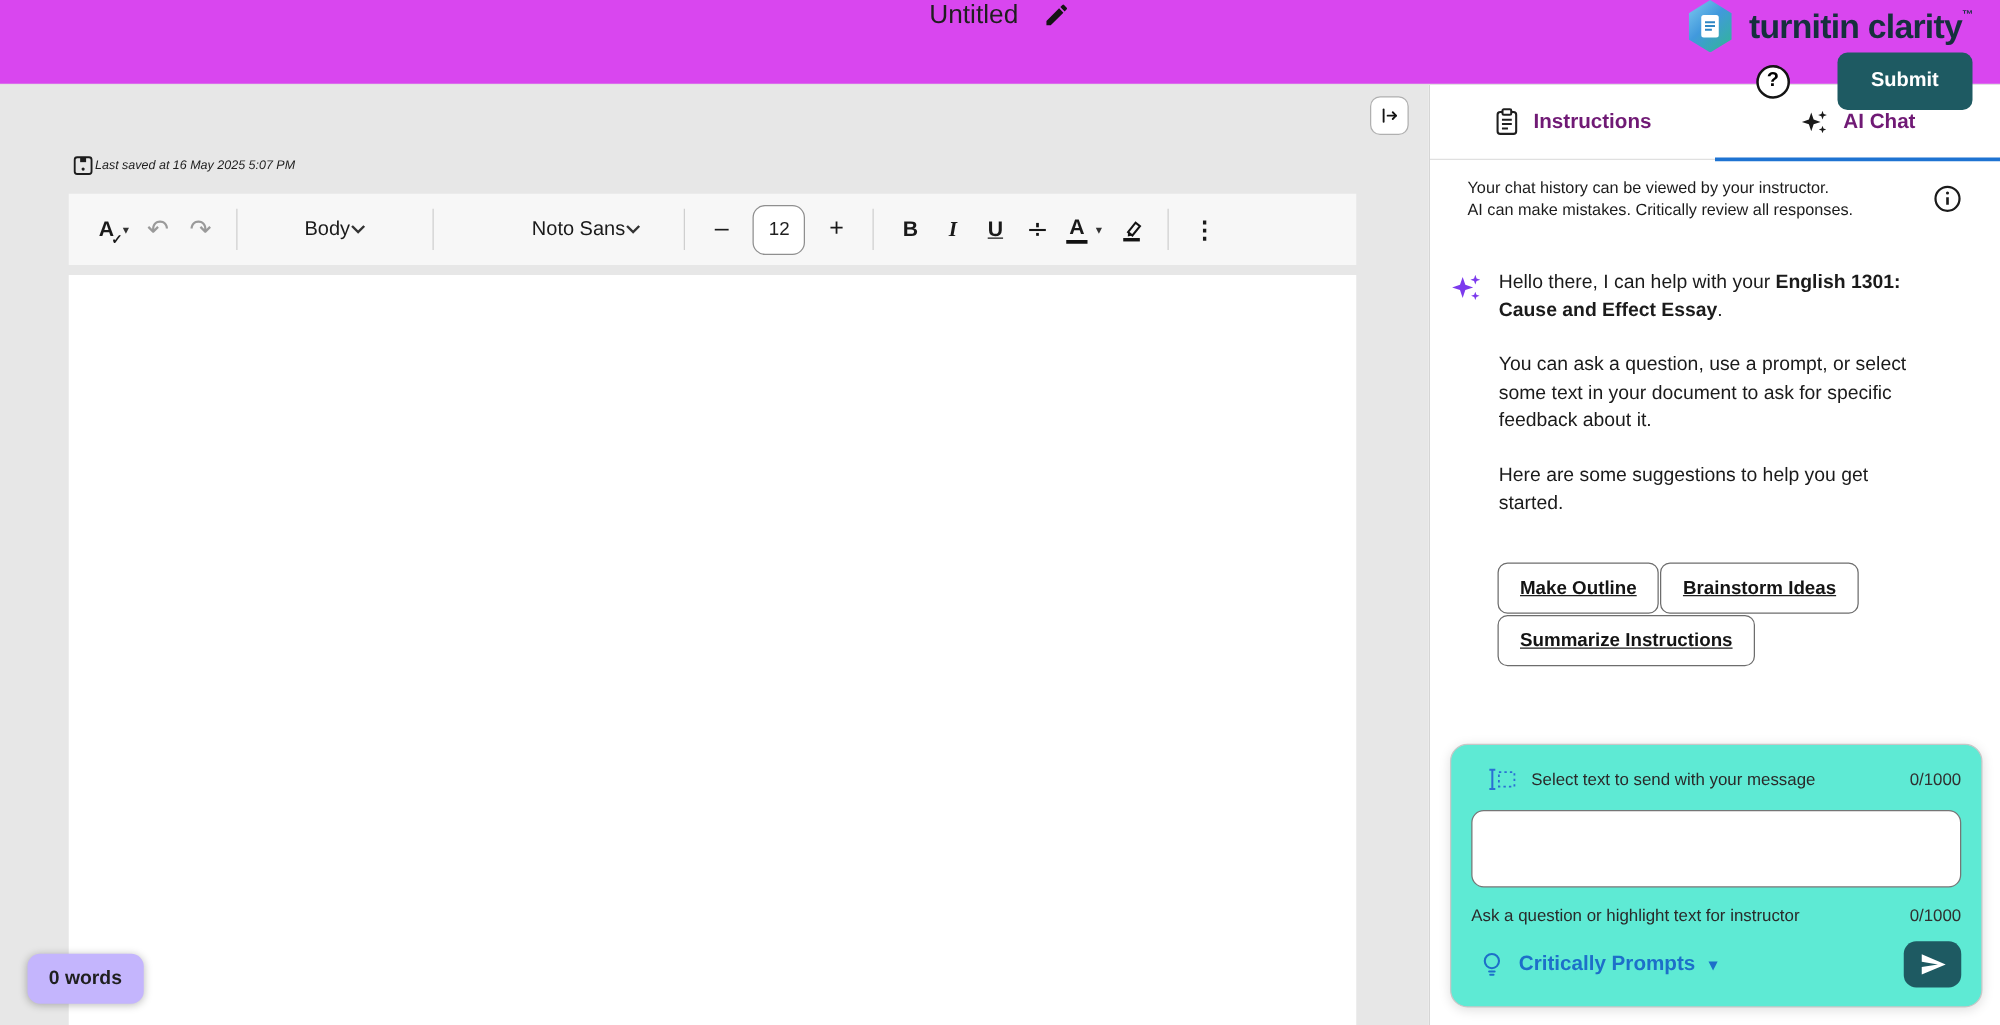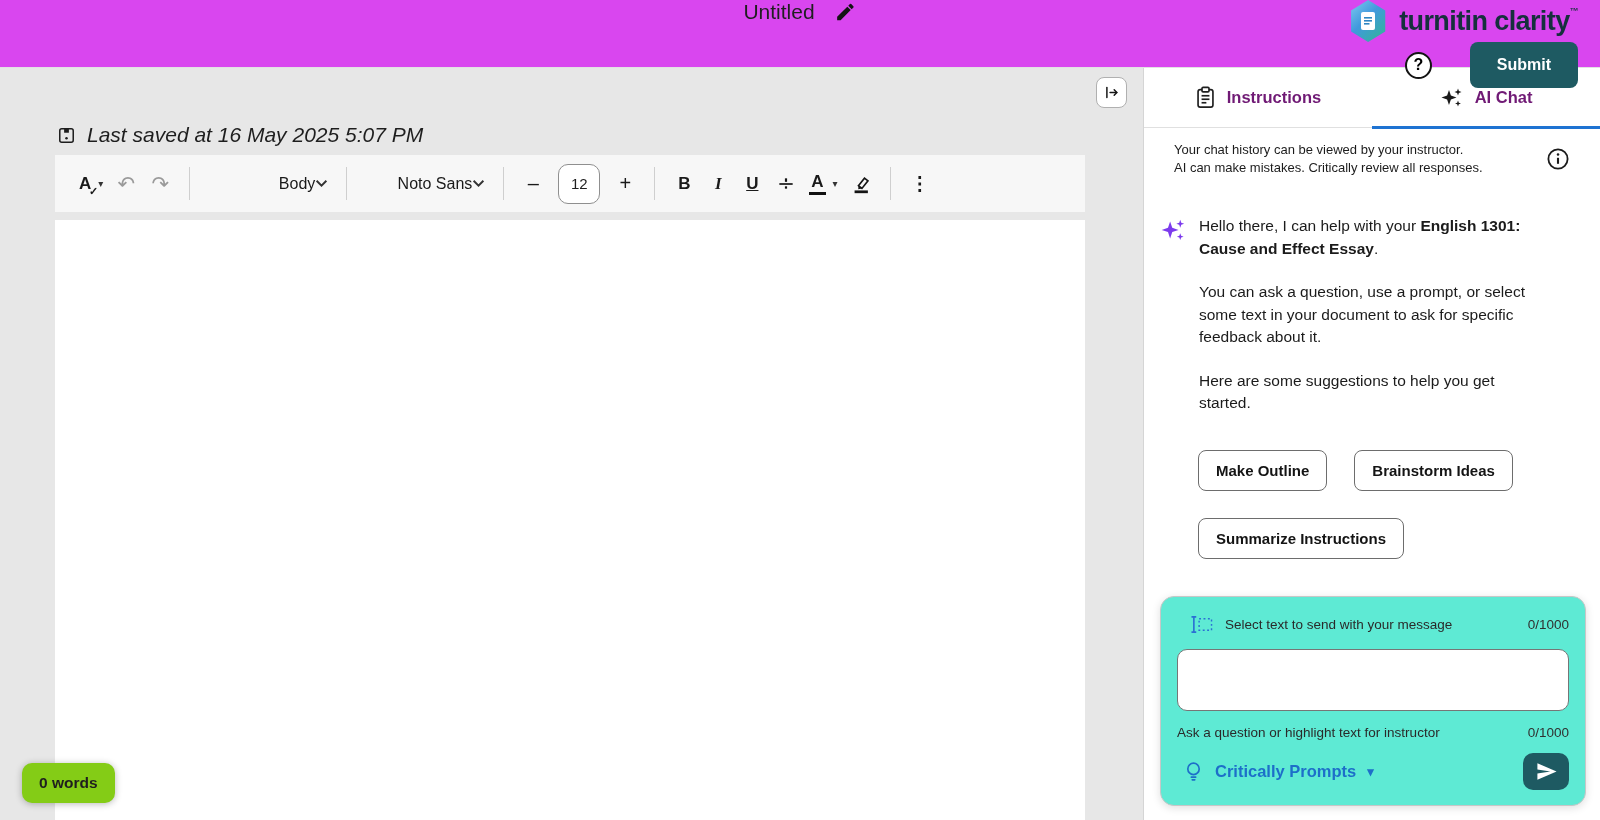--- a/index.html
+++ b/index.html
@@ -27,65 +27,65 @@
     border:none; border-radius:8px; padding:14px 27px; cursor:pointer;
     font-family:"Liberation Sans",sans-serif; }
 
   
   .main { display:flex; height:752px; }
   .editor-area { flex:1; background:#e7e7e7; position:relative; }
   .collapse-btn { position:absolute; top:9px; right:16px; width:31px; height:31px;
     background:#fff; border:1px solid #b0b0b0; border-radius:8px;
     display:flex; align-items:center; justify-content:center; cursor:pointer; }
   .saved-row { position:absolute; top:55px; left:57px; display:flex;
-    align-items:center; gap:11px; font-style:italic; font-size:21px; color:#1e1e1e; }
+    align-items:center; font-style:italic; font-size:10px; color:#1e1e1e; }
   .toolbar { position:absolute; top:87px; left:55px; right:58px; height:57px;
     background:#f7f7f7; display:flex; align-items:center; padding:0 18px; }
   .tb-btn { height:36px; min-width:34px; display:flex; align-items:center;
     justify-content:center; border:none; background:transparent; cursor:pointer;
     font-family:"Liberation Sans",sans-serif; color:#1a1a1a; }
   .tb-sep { width:1px; height:33px; background:#cfcfcf; margin:0 12px; flex:none; }
   .tb-glyph { font-size:17px; font-weight:700; }
   .tb-gray { color:#9a9a9a; font-size:21px; font-weight:400; }
-  .tb-dd { display:flex; align-items:center; justify-content:flex-end;
+  .tb-dd { display:flex; align-items:center; justify-content:center;
     background:transparent; border:none; cursor:pointer; height:36px;
     font-family:"Liberation Sans",sans-serif; }
   .tb-dd-label { font-size:16px; color:#1a1a1a; }
   .size-box { width:42px; height:40px; border:1px solid #8f8f8f; border-radius:10px;
     display:flex; align-items:center; justify-content:center; font-size:15px;
     background:#fff; margin:0 8px; }
   .spell { position:relative; font-size:17px; font-weight:700; }
   .spell .chk { position:absolute; right:-7px; bottom:-4px; font-size:11px; font-weight:700; }
   .a-color { font-size:17px; font-weight:700; border-bottom:3.5px solid #111;
     padding:0 2px 0px 2px; line-height:1.15; }
   .page { position:absolute; top:152px; left:55px; right:58px; bottom:-10px;
     background:#fff; }
-  .word-badge { position:absolute; left:22px; bottom:17px; background:#84cc16;
+  .word-badge { position:absolute; left:22px; bottom:17px; background:#c4b5fd;
     border-radius:10px; padding:11px 17px; font-weight:700; font-size:15.5px;
     box-shadow:0 1px 7px rgba(0,0,0,0.28); }
 
   
   .chat-panel { width:457px; background:#fff; border-left:1px solid #d5d5d5;
     display:flex; flex-direction:column; }
   .tabs { display:flex; height:60px; border-bottom:1px solid #e0e0e0; flex:none; }
   .tab { flex:1; display:flex; align-items:center; justify-content:center; gap:11px;
     font-weight:700; font-size:16.5px; color:#701a75; position:relative;
     background:transparent; border:none; cursor:pointer;
     font-family:"Liberation Sans",sans-serif; }
   .tab.active::after { content:""; position:absolute; left:0; right:0; bottom:-2px;
     height:3px; background:#1e73d2; }
   .disclaimer { display:flex; align-items:center; gap:16px;
     padding:13px 16px 12px 30px; flex:none; }
   .disclaimer-text { font-size:13px; line-height:1.4; color:#1c1c1c; }
   .chat-body { flex:1; padding:26px 18px 0 16px; overflow:hidden; }
   .msg { display:flex; gap:12px; }
   .msg-text { font-size:15.5px; line-height:1.45; color:#1b1b1b; max-width:345px; }
   .msg-text p { margin:0 0 21px; }
-  .suggestions { margin:14px 0 0 38px; display:flex; flex-wrap:wrap; gap:27px;
-    max-width:330px; }
+  .suggestions { margin:14px 0 0 38px; display:flex; flex-wrap:wrap; gap:1px;
+    max-width:330px;text-decoration:underline; }
   .sugg-btn { background:#fff; border:1px solid #6d6d6d; border-radius:8px;
     padding:11px 17px; font-weight:700; font-size:15px; color:#141414;
     cursor:pointer; font-family:"Liberation Sans",sans-serif; white-space:nowrap; }
   .composer { margin:0 14px 14px 16px; border:1px solid #c7c7c7; border-radius:14px;
     box-shadow:0 2px 9px rgba(0,0,0,0.13); padding:17px 16px 15px; flex:none;
     background:#5eead4; }
   .comp-row { display:flex; align-items:center; font-size:13.5px; color:#2a2a2a; }
   .comp-row .counter { margin-left:auto; color:#303030; }
   .row-select { padding-left:12px; gap:11px; }
   .comp-textarea { width:100%; height:62px; border:1px solid #767676;
@@ -170,21 +170,21 @@
 
       <button class="tb-dd" style="width:132px;">
         <span class="tb-dd-label">Body</span>
         <svg width="13" height="9" viewBox="0 0 12 8" fill="none" stroke="#333" stroke-width="1.8">
             <path d="M1.5 1.5 L6 6 L10.5 1.5"></path>
           </svg>
       </button>
 
       <span class="tb-sep"></span>
 
-      <button class="tb-dd" style="width:132px;">
+      <button class="tb-dd" style="width:132px;margin-left:44px;">
         <span class="tb-dd-label">Noto Sans</span>
         <svg width="13" height="9" viewBox="0 0 12 8" fill="none" stroke="#333" stroke-width="1.8">
             <path d="M1.5 1.5 L6 6 L10.5 1.5"></path>
           </svg>
       </button>
 
       <span class="tb-sep"></span>
 
       <button class="tb-btn" style="font-size:20px;">
           <span>–</span>

